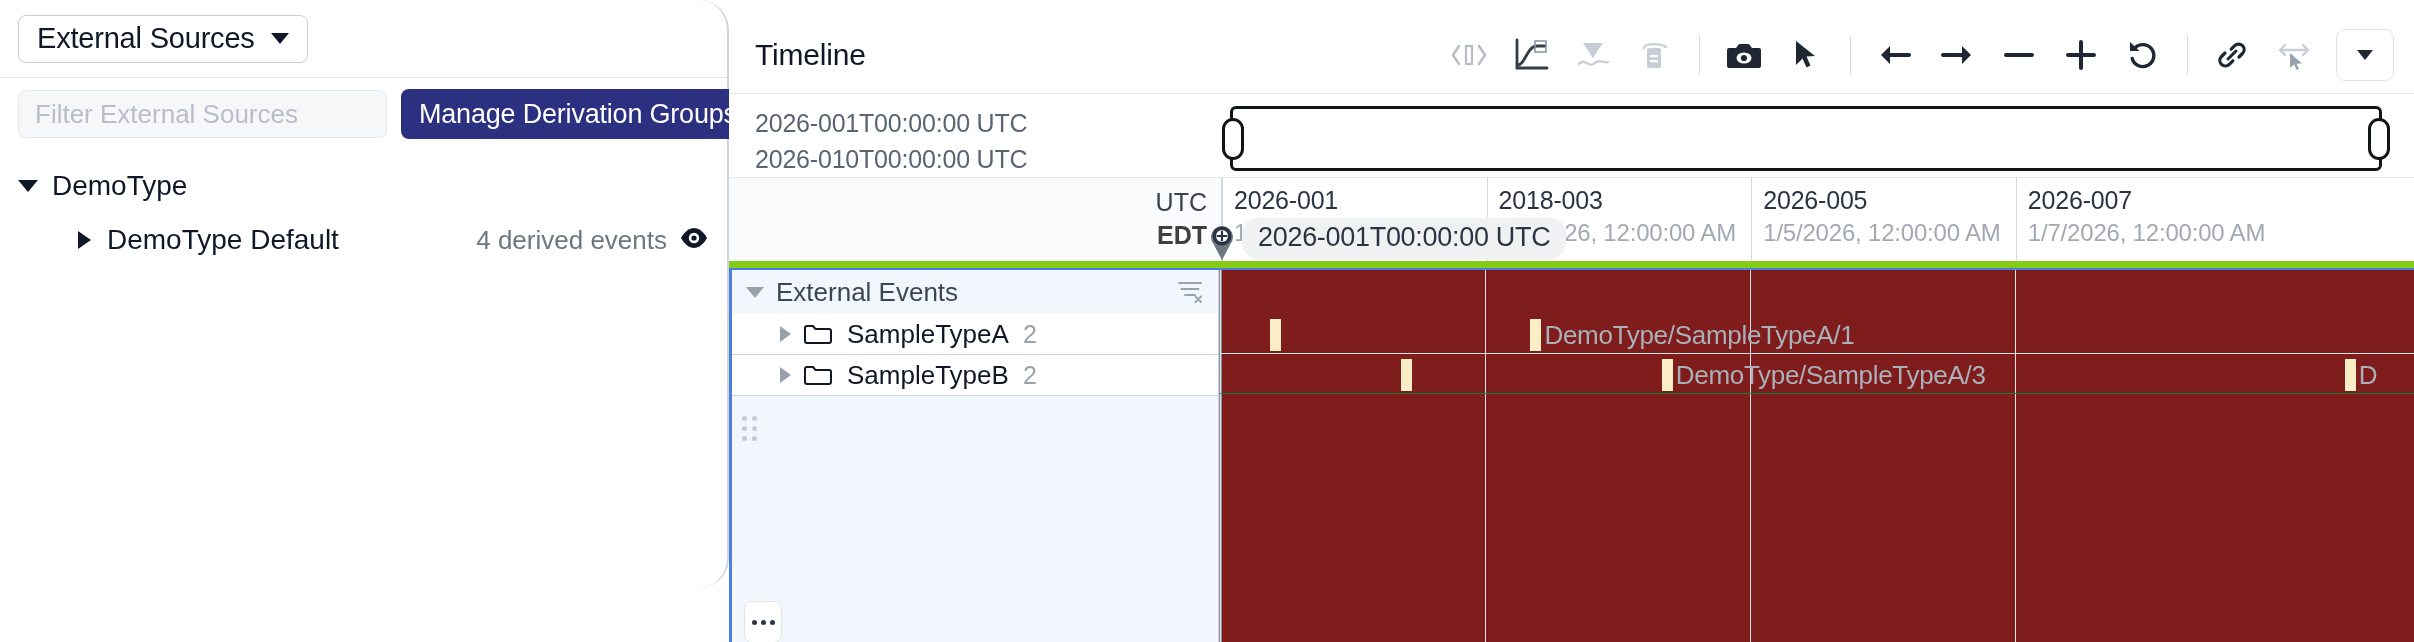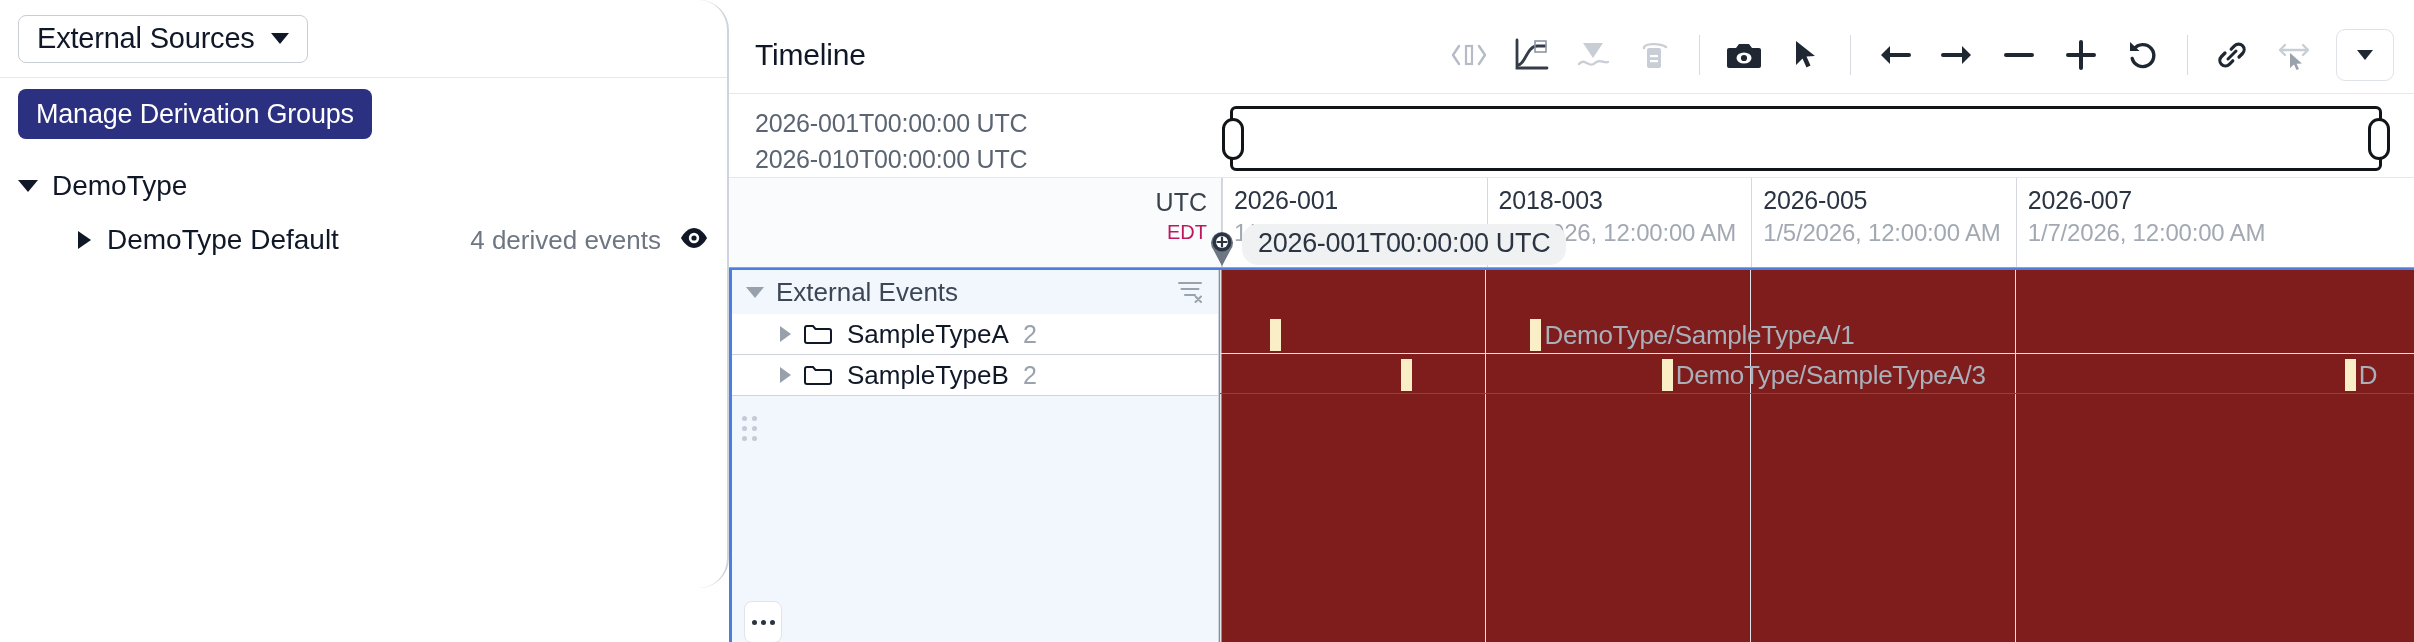--- a/index.html
+++ b/index.html
@@ -70,21 +70,21 @@
     border-left: 10px solid transparent; border-right: 10px solid transparent;
     border-top: 12px solid #101828; margin-right: 14px;
   }
   .tri.right {
     border-top: 9px solid transparent; border-bottom: 9px solid transparent;
     border-left: 13px solid #101828; border-right: none; margin-right: 16px;
   }
   .tree-label { flex: 0 0 auto; }
   .tree-meta {
     margin-left: auto; margin-right: 18px; display: flex;
-    align-items: center; gap: 18px; color: #6e7682; font-size: 26px;
+    align-items: center; gap: 12px; color: #6e7682; font-size: 26px;
   }
   .eye-icon { display: inline-block; }
 
   
   #timeline-panel {
     flex: 1 1 auto; height: 642px; position: relative; background: #ffffff; margin-top: 16px;
   }
   .tl-header {
     height: 78px; display: flex; align-items: center;
     padding: 0 20px 0 26px; border-bottom: 1px solid #e6e8ec;
@@ -122,31 +122,31 @@
     position: absolute; top: 50%; transform: translateY(-50%);
     width: 22px; height: 42px; border: 3px solid #111418;
     border-radius: 11px; background: #fff; cursor: ew-resize;
   }
   .brush-handle.left { left: -11px; }
   .brush-handle.right { right: -11px; }
 
   
   .tl-axis {
     height: 90px; position: relative;
-    border-bottom: 1px solid #84cc16; display: flex;
+    border-bottom: 7px solid #84cc16; display: flex;
   }
   .axis-gutter {
     width: 493px; flex: 0 0 493px; position: relative;
     border-right: 1px solid #cfd4dc; background: #fafbfc;
   }
   .axis-tz {
     position: absolute; right: 14px; top: 8px; text-align: right;
   }
   .axis-tz .utc { font-size: 25px; color: #3a424e; line-height: 1.3; }
-  .axis-tz .edt { font-size: 20px; color: #be185d; line-height: 1.3; }
+  .axis-tz .edt { font-size: 25px; color: #404040; line-height: 1.3; font-weight: bold; }
   .axis-ticks { flex: 1 1 auto; position: relative; }
   .tick {
     position: absolute; top: 0; bottom: 0;
     padding-left: 11px; border-left: 1px solid #d5d8de;
   }
   .tick .t1 { font-size: 25px; color: #2b3442; line-height: 1.3; margin-top: 6px; letter-spacing: -0.2px; }
   .tick .t2 { font-size: 24px; color: #a2a9b3; line-height: 1.3; letter-spacing: -0.2px; }
 
   
   .cursor-row {
@@ -242,20 +242,21 @@
   <div id="left-panel">
 
     <div class="lp-topbar">
       <div class="select-box">
         <span>External Sources</span>
         <span class="chev-down"></span>
       </div>
     </div>
 
     <div class="lp-filterbar">
+      <input class="filter-input" type="text" placeholder="Filter External Sources" style="">
       <button class="btn-primary">Manage Derivation Groups</button>
     </div>
 
     <div class="tree">
       <div class="tree-row">
         <span class="tri"></span>
         <span class="tree-label">DemoType</span>
       </div>
       <div class="tree-row level2">
         <span class="tri right"></span>

